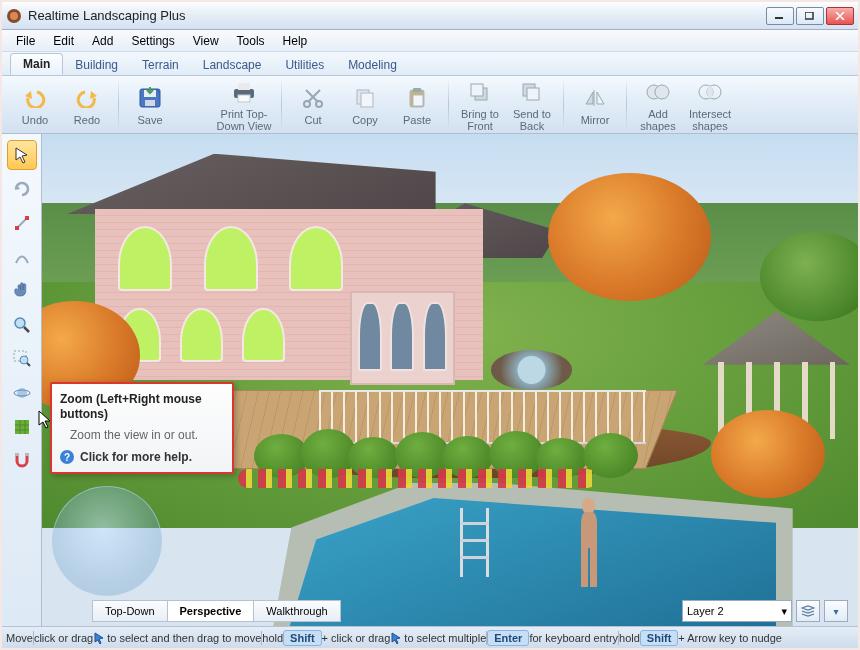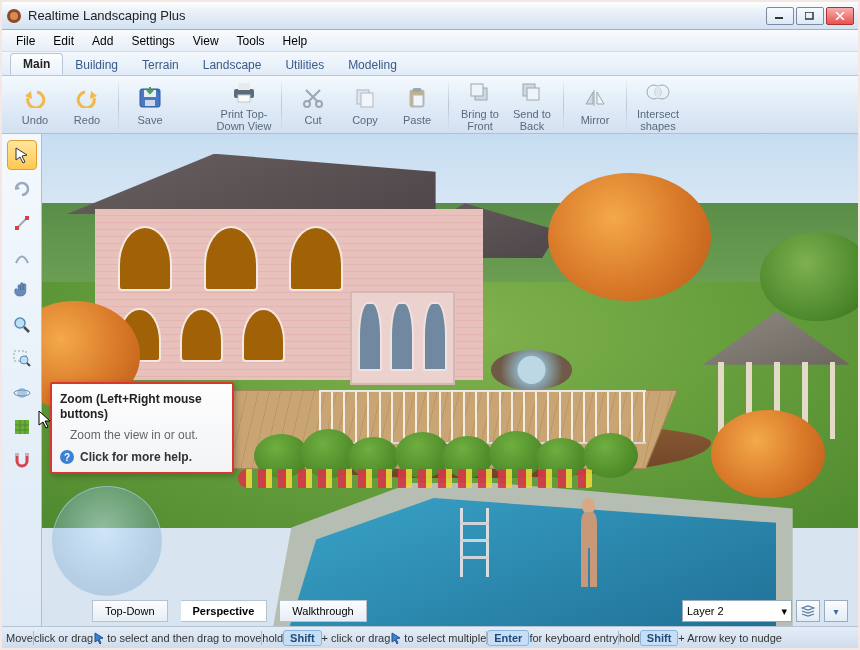--- a/index.html
+++ b/index.html
@@ -28,21 +28,21 @@
 .canvas { flex:1; position:relative; overflow:hidden;}
 .scene { position:absolute; inset:0; }
 .sky { position:absolute; top:0; left:0; right:0; height:22%; background: linear-gradient(to bottom,#c6ddf1,#dfebf6);}
 .trees-back { position:absolute; top:14%; left:0; right:0; height:20%; background: linear-gradient(to bottom,#5a8e48,#6fa256);}
 .grass { position:absolute; top:30%; left:0; right:0; bottom:20%; background: radial-gradient(ellipse at 50% 20%, #82b34f 0%, #6ca340 40%, #4f8a2f 100%);}
 .mulch { position:absolute; left:26%; top:58%; right:18%; height:12%; background: linear-gradient(to bottom,#8c5a35,#6d4426); border-radius: 30% 60% 50% 40% / 50% 40% 60% 50%;}
 .house { position:absolute; left:3%; top:4%; width:58%; height:56%; }
 .roof1 { position:absolute; left:0; top:0; width:78%; height:22%; background: linear-gradient(160deg,#6a6062,#4e4648); clip-path: polygon(0 100%, 40% 0, 100% 30%, 100% 100%);}
 .roof2 { position:absolute; right:-4%; top:18%; width:44%; height:20%; background: linear-gradient(160deg,#6a6062,#4e4648); clip-path: polygon(10% 100%, 55% 0, 100% 50%, 92% 100%);}
 .wall { position:absolute; left:6%; top:20%; width:82%; height:62%; background: repeating-linear-gradient(to bottom,#e8c1bc 0 6px,#e2b5b0 6px 7px);}
-.window { background:#a16207; border:2px solid #f5e8e4;}
+.window { background:#bef264; border:2px solid #f5e8e4;}
 .arch { border-radius: 50% 50% 4px 4px / 60% 60% 4px 4px;}
 .wall .w1{position:absolute;left:6%;top:10%;width:14%;height:38%;}
 .wall .w2{position:absolute;left:28%;top:10%;width:14%;height:38%;}
 .wall .w3{position:absolute;left:50%;top:10%;width:14%;height:38%;}
 .wall .w4{position:absolute;left:6%;top:58%;width:11%;height:32%;}
 .wall .w5{position:absolute;left:22%;top:58%;width:11%;height:32%;}
 .wall .w6{position:absolute;left:38%;top:58%;width:11%;height:32%;}
 .bay{position:absolute;right:18%;top:50%;width:22%;height:34%;background:#ecd2ce;border:2px solid #d8b8b4;}
 .bay .bw{position:absolute;top:10%;width:24%;height:76%;background:#7088a0;border:2px solid #f0e2de;border-radius:40% 40% 2px 2px/50% 50% 2px 2px;}
 .bay .b1{left:6%;} .bay .b2{left:38%;} .bay .b3{left:70%;}
@@ -71,21 +71,21 @@
 .person .head{position:absolute;top:0;left:30%;width:40%;height:18%;border-radius:50%;background:#d8a986;}
 .person .body{position:absolute;top:16%;left:26%;width:48%;height:40%;background:#c89878;border-radius:30% 30% 10% 10%;}
 .person .legs{position:absolute;top:54%;left:26%;width:48%;height:46%;background:linear-gradient(90deg,#c89878 45%,transparent 45% 55%,#c89878 55%);}
 .hottub{position:absolute;left:55%;top:44%;width:10%;height:8%;border-radius:50%;background:radial-gradient(circle,#bcd8e4 30%,#8caab8 32%,#6e5a46 70%);}
 .tooltip{position:absolute;left:48px;top:248px;width:184px;background:linear-gradient(to bottom,#fdfdfd,#f2f4f6);border:2px solid #d8362e;border-radius:2px;padding:8px;font-size:12px;box-shadow:2px 2px 6px rgba(0,0,0,.25);z-index:20;}
 .tooltip .tt-title{font-weight:700;color:#222;margin-bottom:6px;line-height:1.25;}
 .tooltip .tt-desc{color:#666;margin:4px 0 8px 10px;}
 .tooltip .tt-help{color:#333;font-weight:700;display:flex;align-items:center;gap:6px;}
 .tooltip .tt-help .q{width:14px;height:14px;border-radius:50%;background:#3a82d8;color:#fff;display:flex;align-items:center;justify-content:center;font-size:10px;}
 .navpad{position:absolute;left:10px;bottom:30px;width:110px;height:110px;border-radius:50%;background:radial-gradient(circle at 46% 40%,rgba(200,230,255,.55),rgba(120,170,210,.35) 60%,rgba(80,130,170,.3));border:1px solid rgba(180,210,235,.6);z-index:5;}
-.viewtabs{position:absolute;left:50px;bottom:4px;display:flex;gap:13px;z-index:6;}
+.viewtabs{position:absolute;left:50px;bottom:4px;display:flex;gap:0;z-index:6;}
 .vtab{font-size:11px;padding:4px 12px;background:linear-gradient(to bottom,#fbfcfe,#e7eef6);border:1px solid #b4c2d2;cursor:default;}
 .vtab + .vtab{border-left:none;}
 .vtab.active{background:#fff;font-weight:600;}
 .layerbox{position:absolute;right:10px;bottom:4px;display:flex;align-items:center;gap:4px;z-index:6;}
 .layer-select{font-size:11px;padding:2px 4px;border:1px solid #9aaac0;background:#fff;width:110px;height:22px;display:flex;align-items:center;justify-content:space-between;}
 .smbtn{width:24px;height:22px;border:1px solid #9aaac0;background:linear-gradient(to bottom,#fbfcfe,#e2ecf6);display:flex;align-items:center;justify-content:center;font-size:10px;}
 .statusbar{height:22px;background:linear-gradient(to bottom,#e4edf7,#cfdcec);display:flex;align-items:center;font-size:11px;color:#333;padding:0 4px;white-space:nowrap;overflow:hidden;border-top:1px solid #b4c2d2;}
 .statusbar .chip{background:#c7dff6;border:1px solid #8ab4db;border-radius:3px;padding:1px 6px;font-weight:600;color:#204a7a;text-align:right;}
 .statusbar .cur{width:14px;height:14px;}
 .statusbar .divv{width:1px;height:14px;background:#a8b8cc;}
@@ -238,20 +238,29 @@
         <span class="ic">
           <svg width="24" height="20" viewBox="0 0 24 20">
             <path d="M11 2 v16" stroke="#9aa" stroke-width="1"></path>
             <path d="M3 16 L10 4 v12 z" fill="#cfd8e4" stroke="#9aa"></path>
             <path d="M21 16 L14 4 v12 z" fill="#eef4fa" stroke="#9aa"></path>
           </svg>
         </span>
         <span>Mirror</span>
       </div>
     <div class="sep"></div>
+    <div class="rbtn">
+        <span class="ic">
+          <svg width="26" height="20" viewBox="0 0 26 20">
+            <circle cx="9" cy="10" r="7" fill="#dfe6ee" stroke="#9aa"></circle>
+            <circle cx="17" cy="10" r="7" fill="#dfe6ee" stroke="#9aa"></circle>
+          </svg>
+        </span>
+        <span>Add shapes</span>
+      </div>
     <div class="rbtn">
         <span class="ic">
           <svg width="26" height="20" viewBox="0 0 26 20">
             <circle cx="9" cy="10" r="7" fill="none" stroke="#9aa"></circle>
             <circle cx="17" cy="10" r="7" fill="none" stroke="#9aa"></circle>
             <ellipse cx="13" cy="10" rx="3" ry="6" fill="#dfe6ee"></ellipse>
           </svg>
         </span>
         <span>Intersect shapes</span>
       </div>

